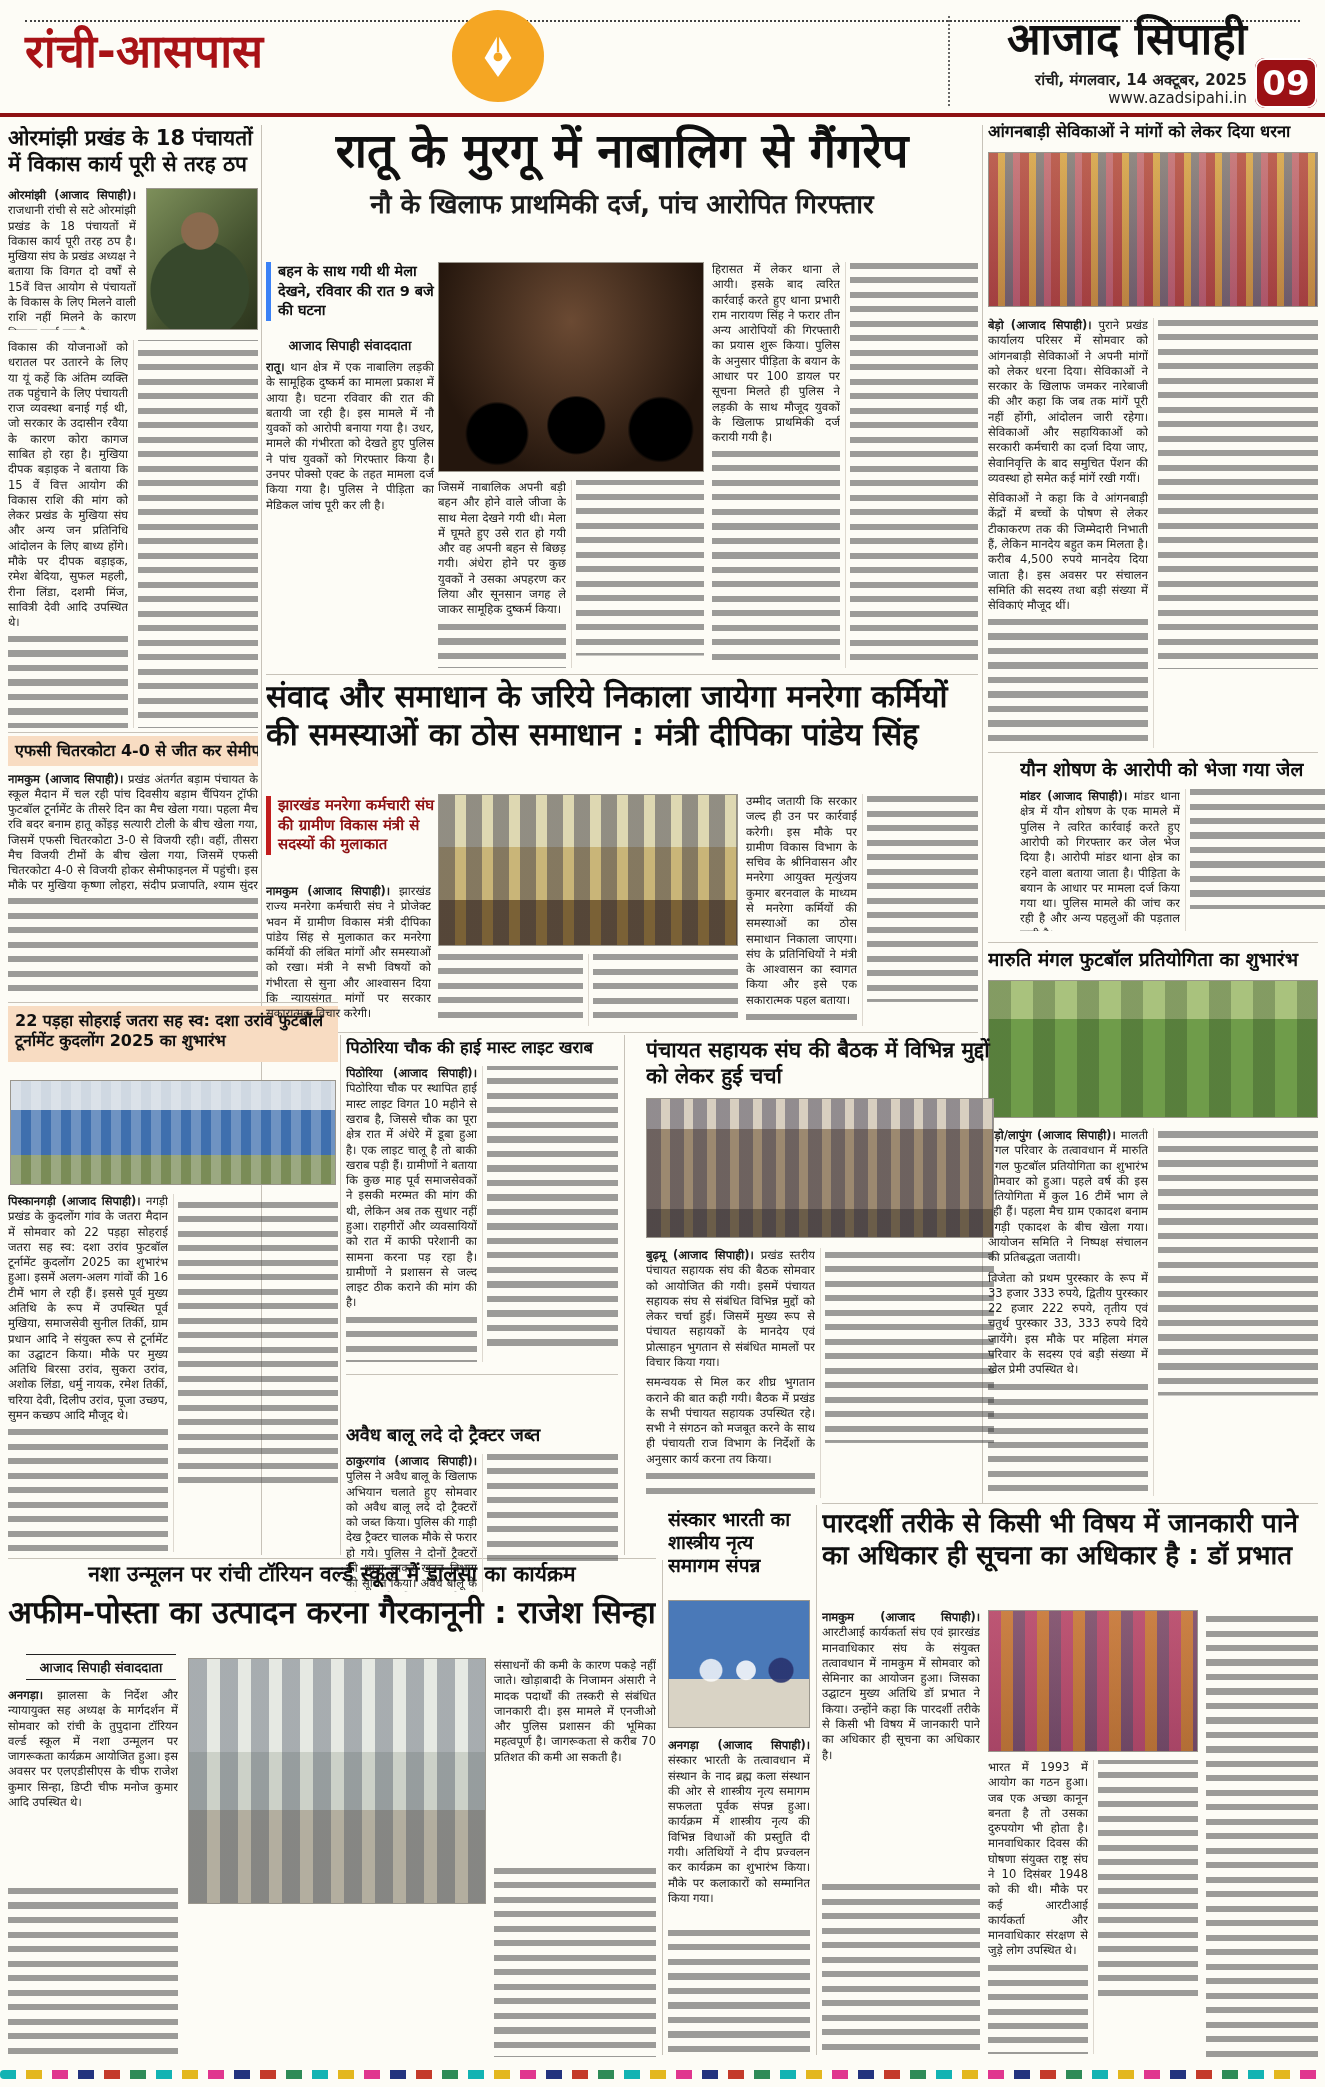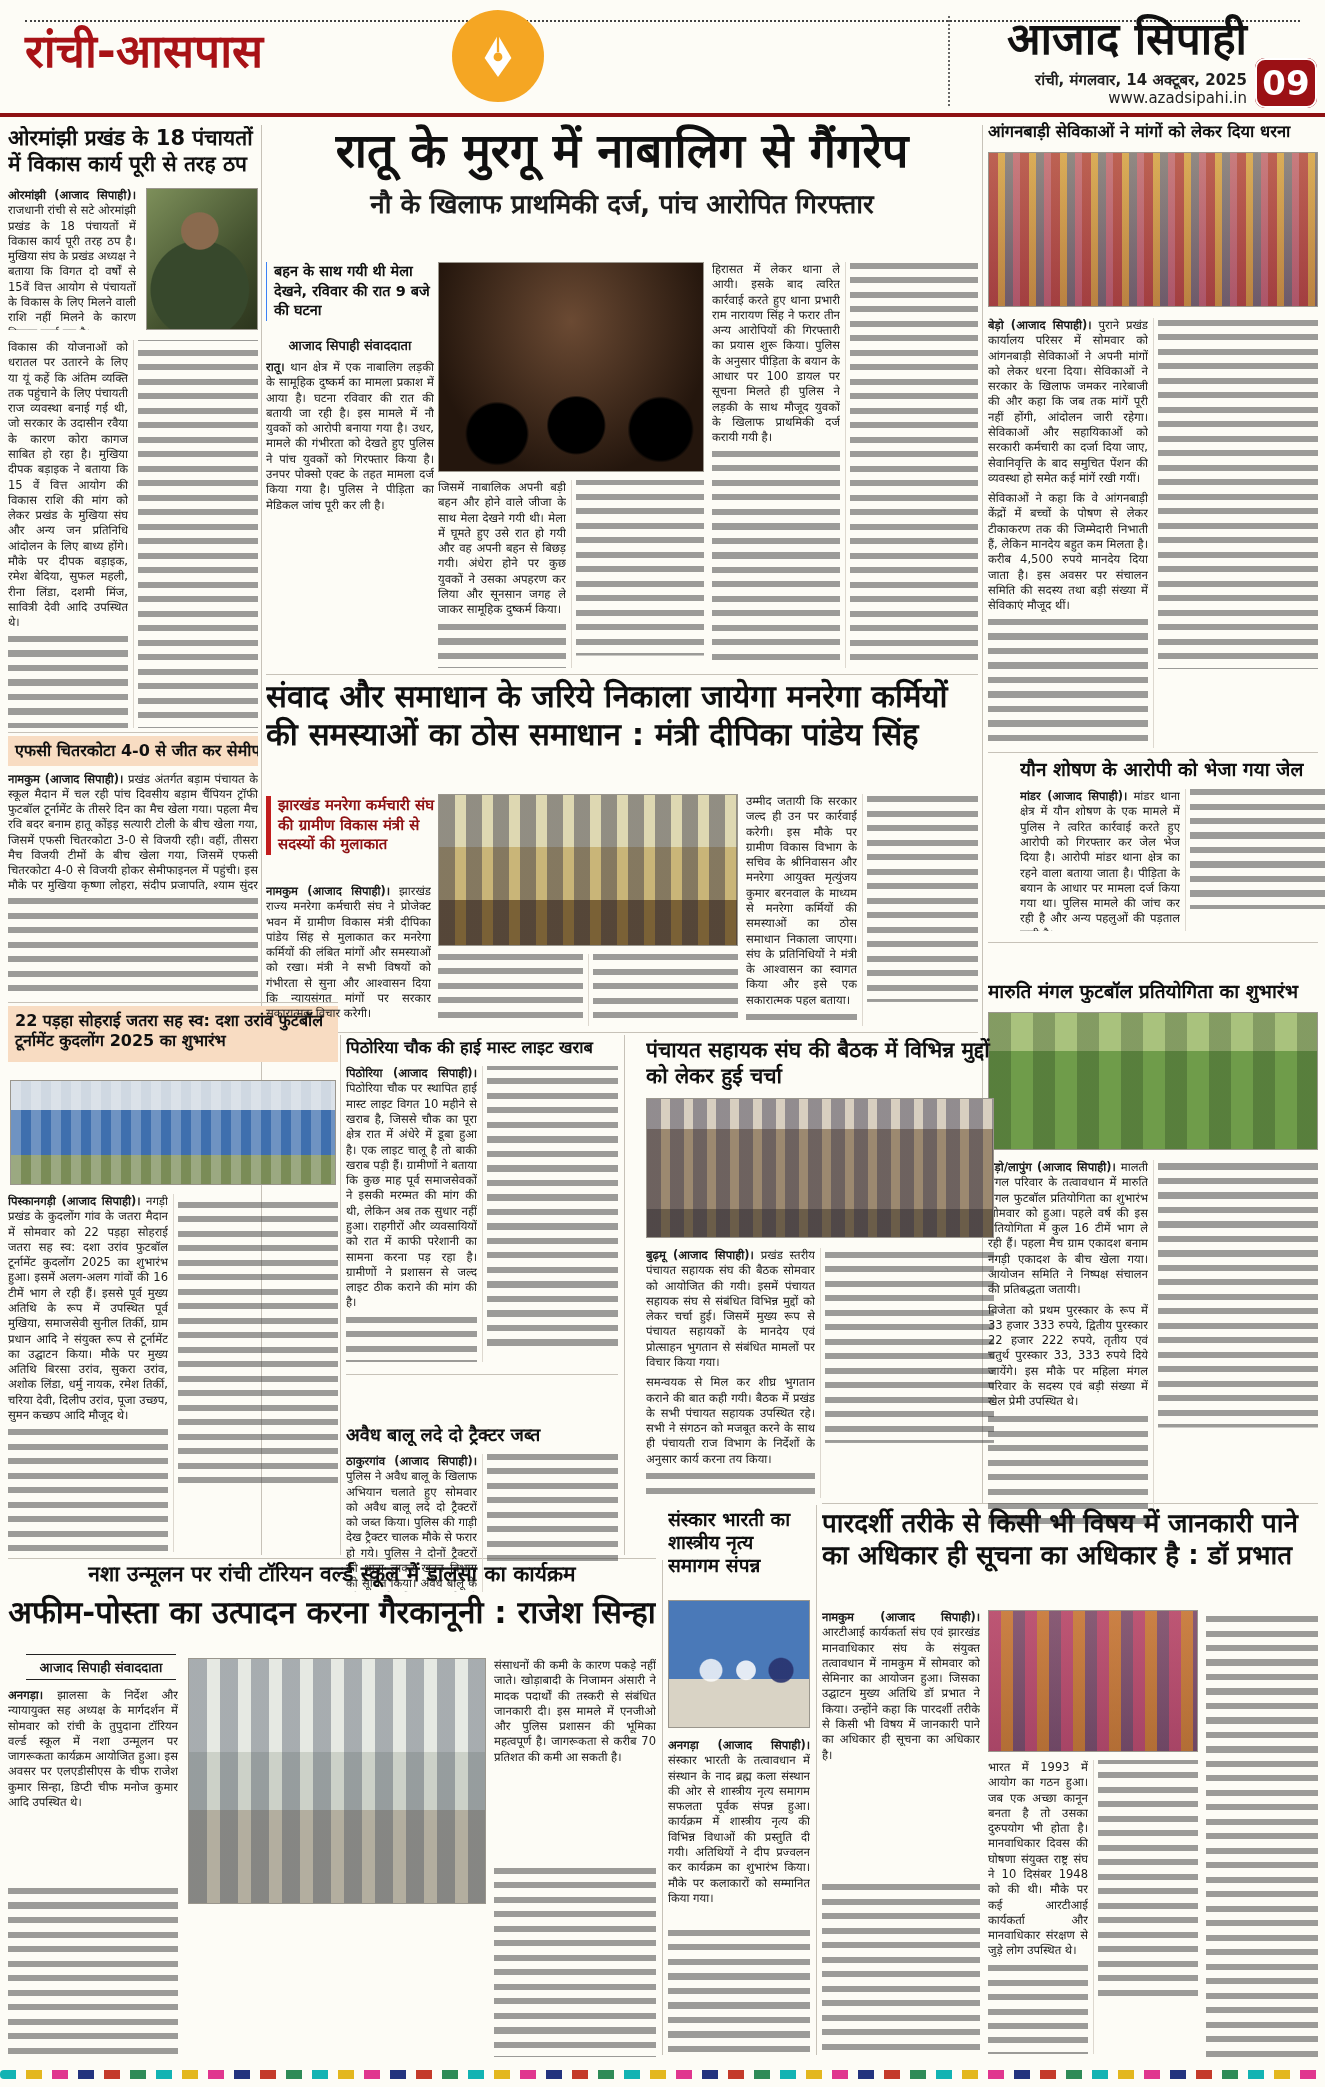--- a/index.html
+++ b/index.html
@@ -11,21 +11,21 @@
   .nowrap{white-space:nowrap;overflow:hidden;}
   .center{text-align:center;}
   
   .body{font-size:11.5px;line-height:1.33;text-align:justify;margin:0;overflow:hidden;}
   .body b{font-weight:bold;}
   .cols2{column-count:2;column-gap:10px;column-fill:auto;column-rule:1px solid #ddd8cf;overflow:hidden;}
   .fill{background:repeating-linear-gradient(180deg,#3a3a3a 0 6px,transparent 6px 14.5px);opacity:.5;margin-top:6px;width:100%;}
   
   .pinkband{background:#f8dcc2;padding:5px 7px;box-sizing:border-box;}
   .kicker{border-left:5px solid #c21d1d;padding-left:7px;font-weight:bold;color:#8e1113;font-size:15px;line-height:1.3;}
-  .leadnote{border-left:1px solid #3b82f6;padding-left:7px;font-weight:bold;color:#111;font-size:14.5px;line-height:1.35;}
+  .leadnote{border-left:5px solid #3b82f6;padding-left:7px;font-weight:bold;color:#111;font-size:14.5px;line-height:1.35;}
   .bylinebox{font-weight:bold;font-size:13px;text-align:center;border-top:1.5px solid #222;border-bottom:1.5px solid #222;padding:3px 0;}
   
   .vd{position:absolute;width:1px;background:#c7c2b8;}
   .hd{position:absolute;height:1px;background:#c7c2b8;}
   
   .photo{position:absolute;border:1px solid #9a968d;box-sizing:border-box;}
   .ph-man{background:
      radial-gradient(circle at 48% 30%,#8a6a4e 0 16%,rgba(0,0,0,0) 17%),
      radial-gradient(circle at 48% 72%,#37482c 0 42%,rgba(0,0,0,0) 43%),
      linear-gradient(135deg,#7d8f5a,#44522f 60%,#2c351d);}
@@ -181,21 +181,21 @@
   </section>
 
   <section class="abs" style="left:1020px;top:758px;width:330px;height:180px;overflow:hidden;">
     <h2 class="hl nowrap" style="font-size:19px;">यौन शोषण के आरोपी को भेजा गया जेल</h2>
     <div class="cols2" style="margin-top:8px;height:142px;">
       <p class="body"><b class="dateline">मांडर (आजाद सिपाही)।</b> <span>मांडर थाना क्षेत्र में यौन शोषण के एक मामले में पुलिस ने त्वरित कार्रवाई करते हुए आरोपी को गिरफ्तार कर जेल भेज दिया है। आरोपी मांडर थाना क्षेत्र का रहने वाला बताया जाता है। पीड़िता के बयान के आधार पर मामला दर्ज किया गया था। पुलिस मामले की जांच कर रही है और अन्य पहलुओं की पड़ताल जारी है।</span></p>
       <div class="fill" style="height:120px;"></div>
     </div>
   </section>
 
-  <section class="abs" style="left:988px;top:980px;width:330px;height:552px;overflow:hidden;">
+  <section class="abs" style="left:988px;top:948px;width:330px;height:552px;overflow:hidden;">
     <h2 class="hl nowrap" style="font-size:19px;">मारुति मंगल फुटबॉल प्रतियोगिता का शुभारंभ</h2>
     <div class="photo ph-field" style="left:0;top:32px;width:330px;height:138px;"></div>
     <div class="cols2 abs" style="left:0;top:180px;width:330px;height:368px;">
       <p class="body"><b class="dateline">बेड़ो/लापुंग (आजाद सिपाही)।</b> <span>मालती मंगल परिवार के तत्वावधान में मारुति मंगल फुटबॉल प्रतियोगिता का शुभारंभ सोमवार को हुआ। पहले वर्ष की इस प्रतियोगिता में कुल 16 टीमें भाग ले रही हैं। पहला मैच ग्राम एकादश बनाम नगड़ी एकादश के बीच खेला गया। आयोजन समिति ने निष्पक्ष संचालन की प्रतिबद्धता जतायी।</span></p>
       <p class="body" style="margin-top:5px;"><span>विजेता को प्रथम पुरस्कार के रूप में 33 हजार 333 रुपये, द्वितीय पुरस्कार 22 हजार 222 रुपये, तृतीय एवं चतुर्थ पुरस्कार 33, 333 रुपये दिये जायेंगे। इस मौके पर महिला मंगल परिवार के सदस्य एवं बड़ी संख्या में खेल प्रेमी उपस्थित थे।</span></p>
       <div class="fill" style="height:380px;"></div>
     </div>
   </section>
 
   <section class="abs" style="left:346px;top:1038px;width:272px;height:330px;overflow:hidden;">

